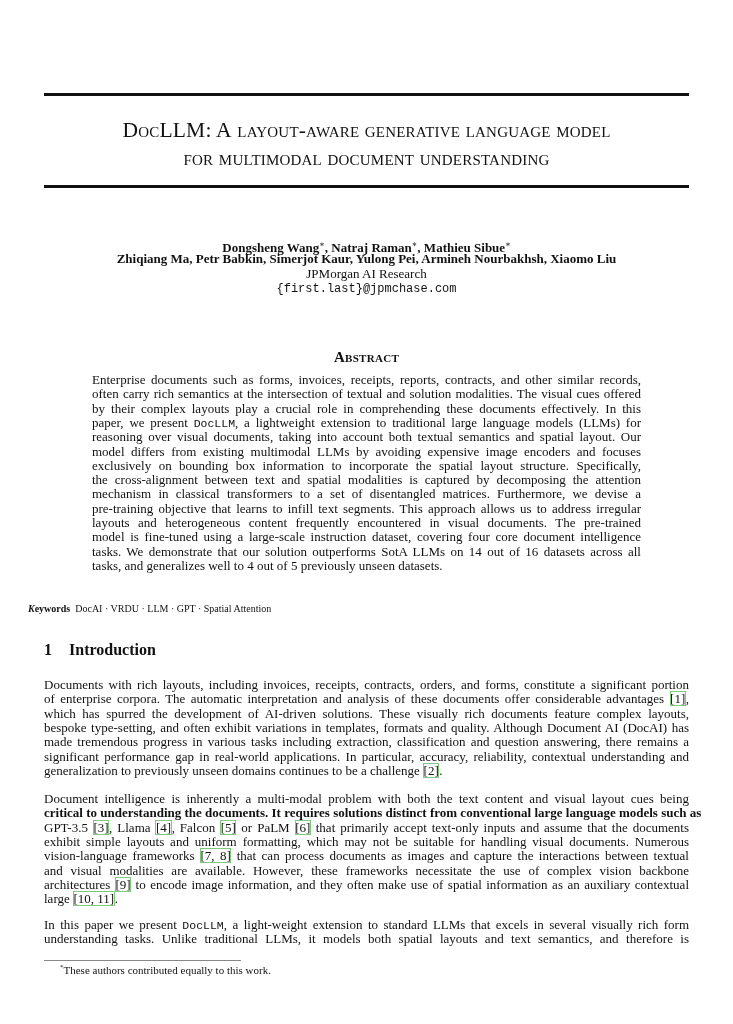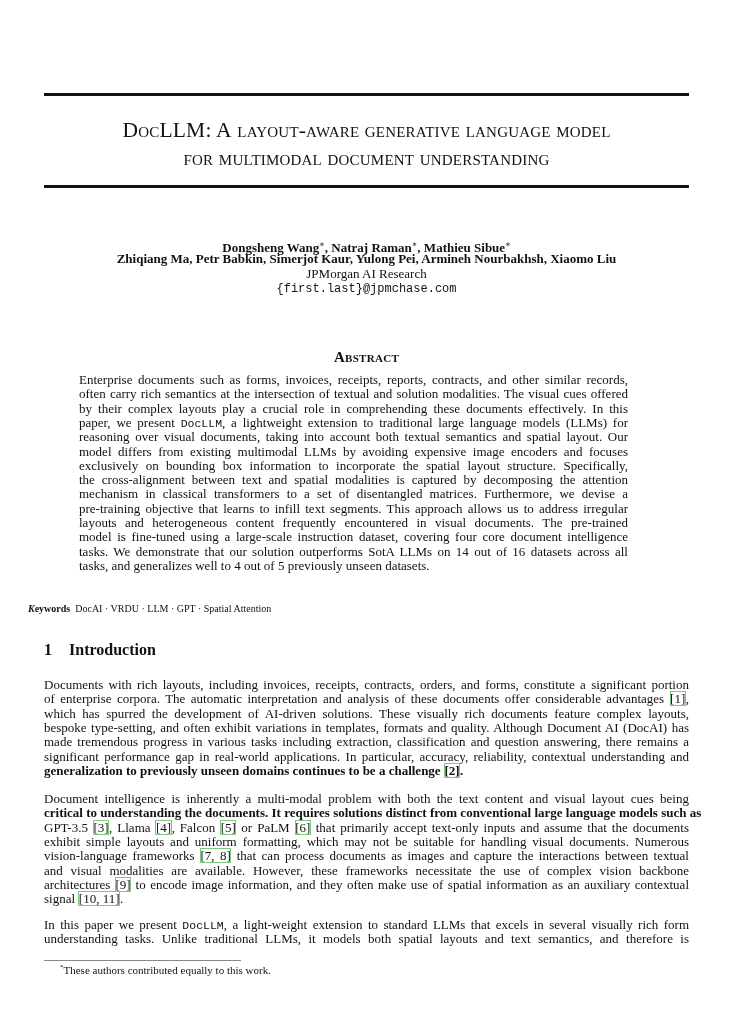--- a/index.html
+++ b/index.html
@@ -7,21 +7,21 @@
          font-family: "Liberation Serif", "DejaVu Serif", serif; color: #111; }
   .rule { position: absolute; left: 44px; width: 645px; height: 3px; background: #111; }
   .title { position: absolute; left: 44px; width: 645px; text-align: center;
            font-size: 21.5px; line-height: 28px; letter-spacing: 0.2px; }
   .title .sc { font-variant: small-caps; }
   .center { position: absolute; left: 44px; width: 645px; text-align: center; font-size: 13px; line-height: 15px; }
   .bold { font-weight: bold; }
   .mono { font-family: "Liberation Mono", "DejaVu Sans Mono", monospace; font-size: 12px; }
   .abs-head { position: absolute; left: 44px; width: 645px; text-align: center; top: 349px;
               font-weight: bold; font-variant: small-caps; font-size: 15px; letter-spacing: 0.3px; }
-  .abs-line { position: absolute; left: 79px; width: 549px; font-size: 13px; line-height: 14px;
+  .abs-line { position: absolute; left: 92px; width: 549px; font-size: 13px; line-height: 14px;
               white-space: nowrap; text-align: justify; text-align-last: justify; }
   .abs-line.last { text-align-last: left; }
   .body-line { position: absolute; left: 44px; width: 645px; font-size: 13px; line-height: 14px;
                white-space: nowrap; text-align: justify; text-align-last: justify; }
   .body-line.last { text-align-last: left; }
   .cite { outline: 1px solid #7ec97e; outline-offset: -1px; padding: 0 0.5px; }
   .code { font-family: "Liberation Mono", "DejaVu Sans Mono", monospace; font-size: 11.5px; }
   .keywords { position: absolute; left: 28px; top: 603px; font-size: 10px; }
   .keywords .kw-label { font-weight: bold; font-style: italic; }
   .keywords .kw-label b { font-style: normal; }
@@ -83,31 +83,31 @@
 </div>
 
 <div id="body">
     <div>
       <div class="body-line" style="top: 678px;"><span>Documents with rich layouts, including invoices, receipts, contracts, orders, and forms, constitute a significant portion</span></div>
       <div class="body-line" style="top: 692.3px;"><span>of enterprise corpora. The automatic interpretation and analysis of these documents offer considerable advantages </span><span class="cite">[1]</span><span>,</span></div>
       <div class="body-line" style="top: 706.6px;"><span>which has spurred the development of AI-driven solutions. These visually rich documents feature complex layouts,</span></div>
       <div class="body-line" style="top: 720.9px;"><span>bespoke type-setting, and often exhibit variations in templates, formats and quality. Although Document AI (DocAI) has</span></div>
       <div class="body-line" style="top: 735.2px;"><span>made tremendous progress in various tasks including extraction, classification and question answering, there remains a</span></div>
       <div class="body-line" style="top: 749.5px;"><span>significant performance gap in real-world applications. In particular, accuracy, reliability, contextual understanding and</span></div>
-      <div class="body-line last" style="top: 763.8px; font-weight: bold;"><span>generalization to previously unseen domains continues to be a challenge </span><span class="cite">[2]</span><span>.</span></div>
+      <div class="body-line last" style="top: 763.8px;"><span>generalization to previously unseen domains continues to be a challenge </span><span class="cite">[2]</span><span>.</span></div>
     </div>
     <div>
       <div class="body-line" style="top: 792px;"><span>Document intelligence is inherently a multi-modal problem with both the text content and visual layout cues being</span></div>
       <div class="body-line" style="top: 806.3px; font-weight: bold;"><span>critical to understanding the documents. It requires solutions distinct from conventional large language models such as</span></div>
       <div class="body-line" style="top: 820.6px;"><span>GPT-3.5 </span><span class="cite">[3]</span><span>, Llama </span><span class="cite">[4]</span><span>, Falcon </span><span class="cite">[5]</span><span> or PaLM </span><span class="cite">[6]</span><span> that primarily accept text-only inputs and assume that the documents</span></div>
       <div class="body-line" style="top: 834.9px;"><span>exhibit simple layouts and uniform formatting, which may not be suitable for handling visual documents. Numerous</span></div>
       <div class="body-line" style="top: 849.2px;"><span>vision-language frameworks </span><span class="cite">[7, 8]</span><span> that can process documents as images and capture the interactions between textual</span></div>
       <div class="body-line" style="top: 863.5px;"><span>and visual modalities are available. However, these frameworks necessitate the use of complex vision backbone</span></div>
       <div class="body-line" style="top: 877.8px;"><span>architectures </span><span class="cite">[9]</span><span> to encode image information, and they often make use of spatial information as an auxiliary contextual</span></div>
-      <div class="body-line last" style="top: 892.1px;"><span>signal </span><span class="cite">[10, 11]</span><span>.</span></div>
+      <div class="body-line last" style="top: 892.1px;"><span>large </span><span class="cite">[10, 11]</span><span>.</span></div>
     </div>
     <div>
       <div class="body-line" style="top: 918px;"><span>In this paper we present </span><span class="code">DocLLM</span><span>, a light-weight extension to standard LLMs that excels in several visually rich form</span></div>
       <div class="body-line" style="top: 932.3px;"><span>understanding tasks. Unlike traditional LLMs, it models both spatial layouts and text semantics, and therefore is</span></div>
     </div>
   </div>
 
 <div class="fn-rule"></div>
 <div class="footnote"><sup>*</sup><span>These authors contributed equally to this work.</span></div>
 

